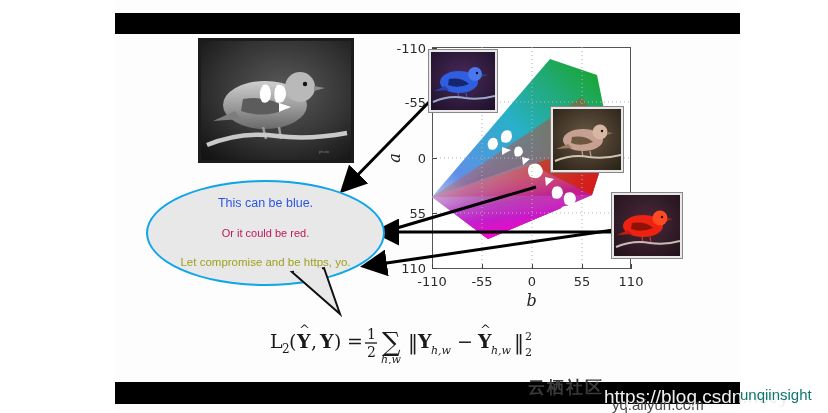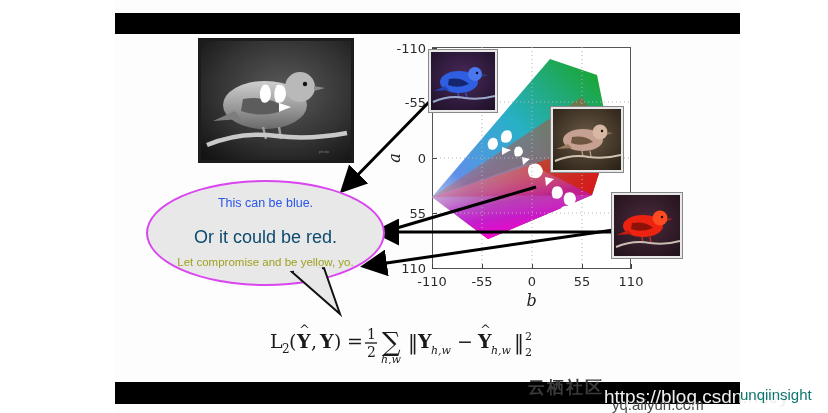--- a/index.html
+++ b/index.html
@@ -41,25 +41,25 @@
   
   .inset{position:absolute;border:2px solid #e8e8e8;box-sizing:border-box;
      box-shadow:0 0 0 1px #888;overflow:hidden;background:#241628;}
   .inset-blue{left:429px;top:50px;width:68px;height:62px;}
   .inset-nat{left:551px;top:107px;width:72px;height:65px;}
   .inset-red{left:612px;top:193px;width:70px;height:65px;}
 
   
   .bubble{
     position:absolute;left:146px;top:180px;width:235px;height:102px;
-    background:#e8e8e8;border:2px solid #d946ef;border-radius:50%/50%;
+    background:#e8e8e8;border:2px solid #0ea5e9;border-radius:50%/50%;
   }
   .bubble-line{position:absolute;left:0;width:100%;text-align:center;white-space:nowrap;}
   .bl1{top:14px;color:#2a56e8;font-size:12.5px;}
-  .bl2{top:45px;color:#0c4a6e;font-size:18px;}
+  .bl2{top:45px;color:#be185d;font-size:11px;}
   .bl3{top:74px;color:#a0a020;font-size:11.5px;}
 
   
   .formula{position:absolute;left:262px;top:318px;width:330px;text-align:center;
     font-family:"DejaVu Serif",serif;font-size:19px;color:#1a1a1a;}
 
   
   .wm-cn{position:absolute;left:528px;top:376px;font-size:17px;font-weight:bold;
     color:#3b3b3b;letter-spacing:2px;}
   .wm-site{position:absolute;left:612px;top:396px;font-size:15px;color:#4a4a4a;}
@@ -256,21 +256,21 @@
       <path d="M14 35 L3 40 L18 39 Z" fill="#c81c10"></path>
       <path d="M18 28 q13 -2 21 5 q-12 5 -22 1 Z" fill="#8e1208"></path>
       <path d="M28 42 l1 6 M36 42 l1 6" stroke="#d03020" stroke-width="1.4" fill="none"></path>
       <path d="M2 52 q17 -7 34 -4 q16 2 30 -2" stroke="#c9bcb2" stroke-width="2" fill="none"></path>
     </svg>
   </div>
 
   <div class="bubble">
     <div class="bubble-line bl1">This can be blue.</div>
     <div class="bubble-line bl2">Or it could be red.</div>
-    <div class="bubble-line bl3">Let compromise and be yellow, yo.</div>
+    <div class="bubble-line bl3">Let compromise and be https, yo.</div>
   </div>
   <svg width="120" height="60" style="position:absolute;left:280px;top:262px;">
     <path d="M12,10 L60,52 L44,6 Z" fill="#e8e8e8" stroke="#111" stroke-width="2"></path>
     <path d="M14,9 L42,7" stroke="#e8e8e8" stroke-width="4"></path>
   </svg>
 
   <div class="formula">
     <svg width="330" height="46" viewBox="0 0 330 46">
       <text x="8" y="30" font-family="DejaVu Serif, serif" font-size="19" fill="#1a1a1a">L</text>
       <text x="20" y="35" font-family="DejaVu Serif, serif" font-size="12" fill="#1a1a1a">2</text>

